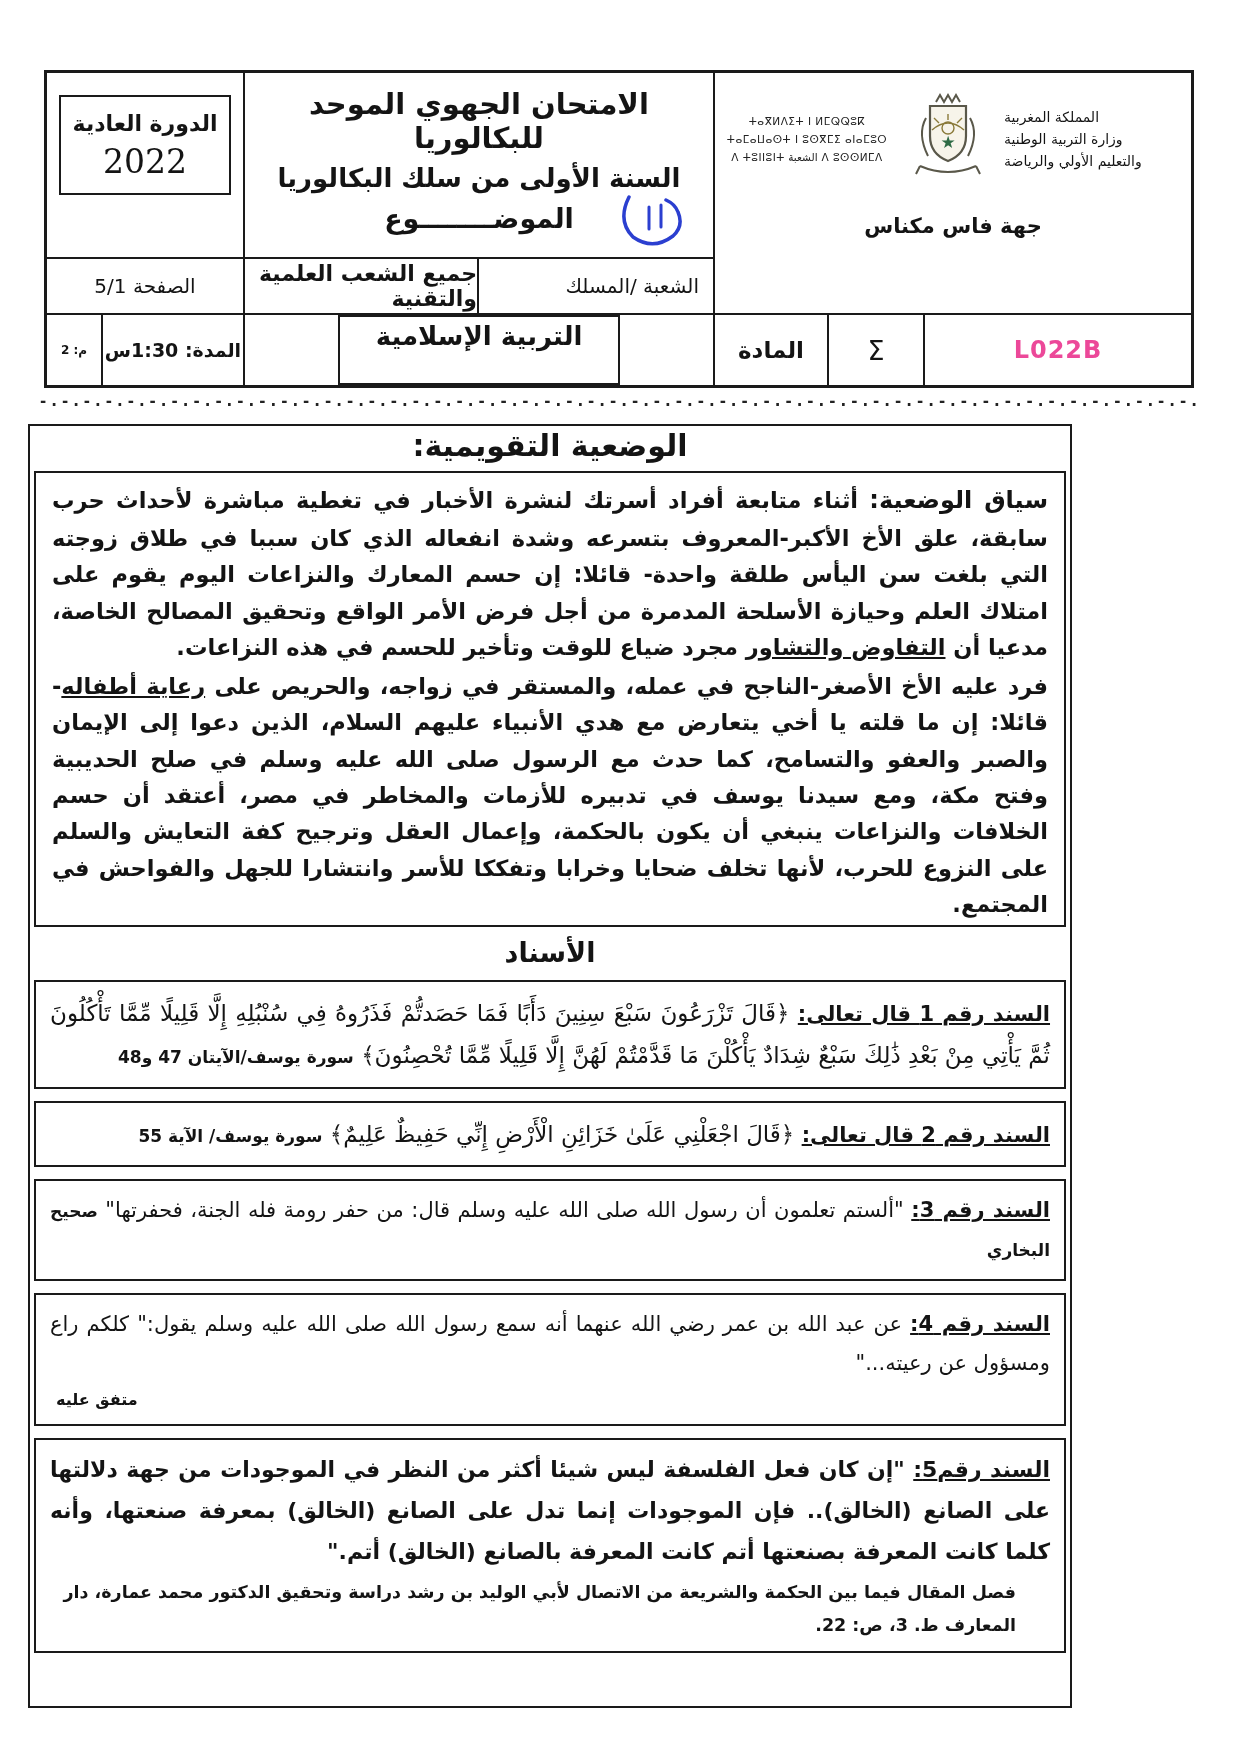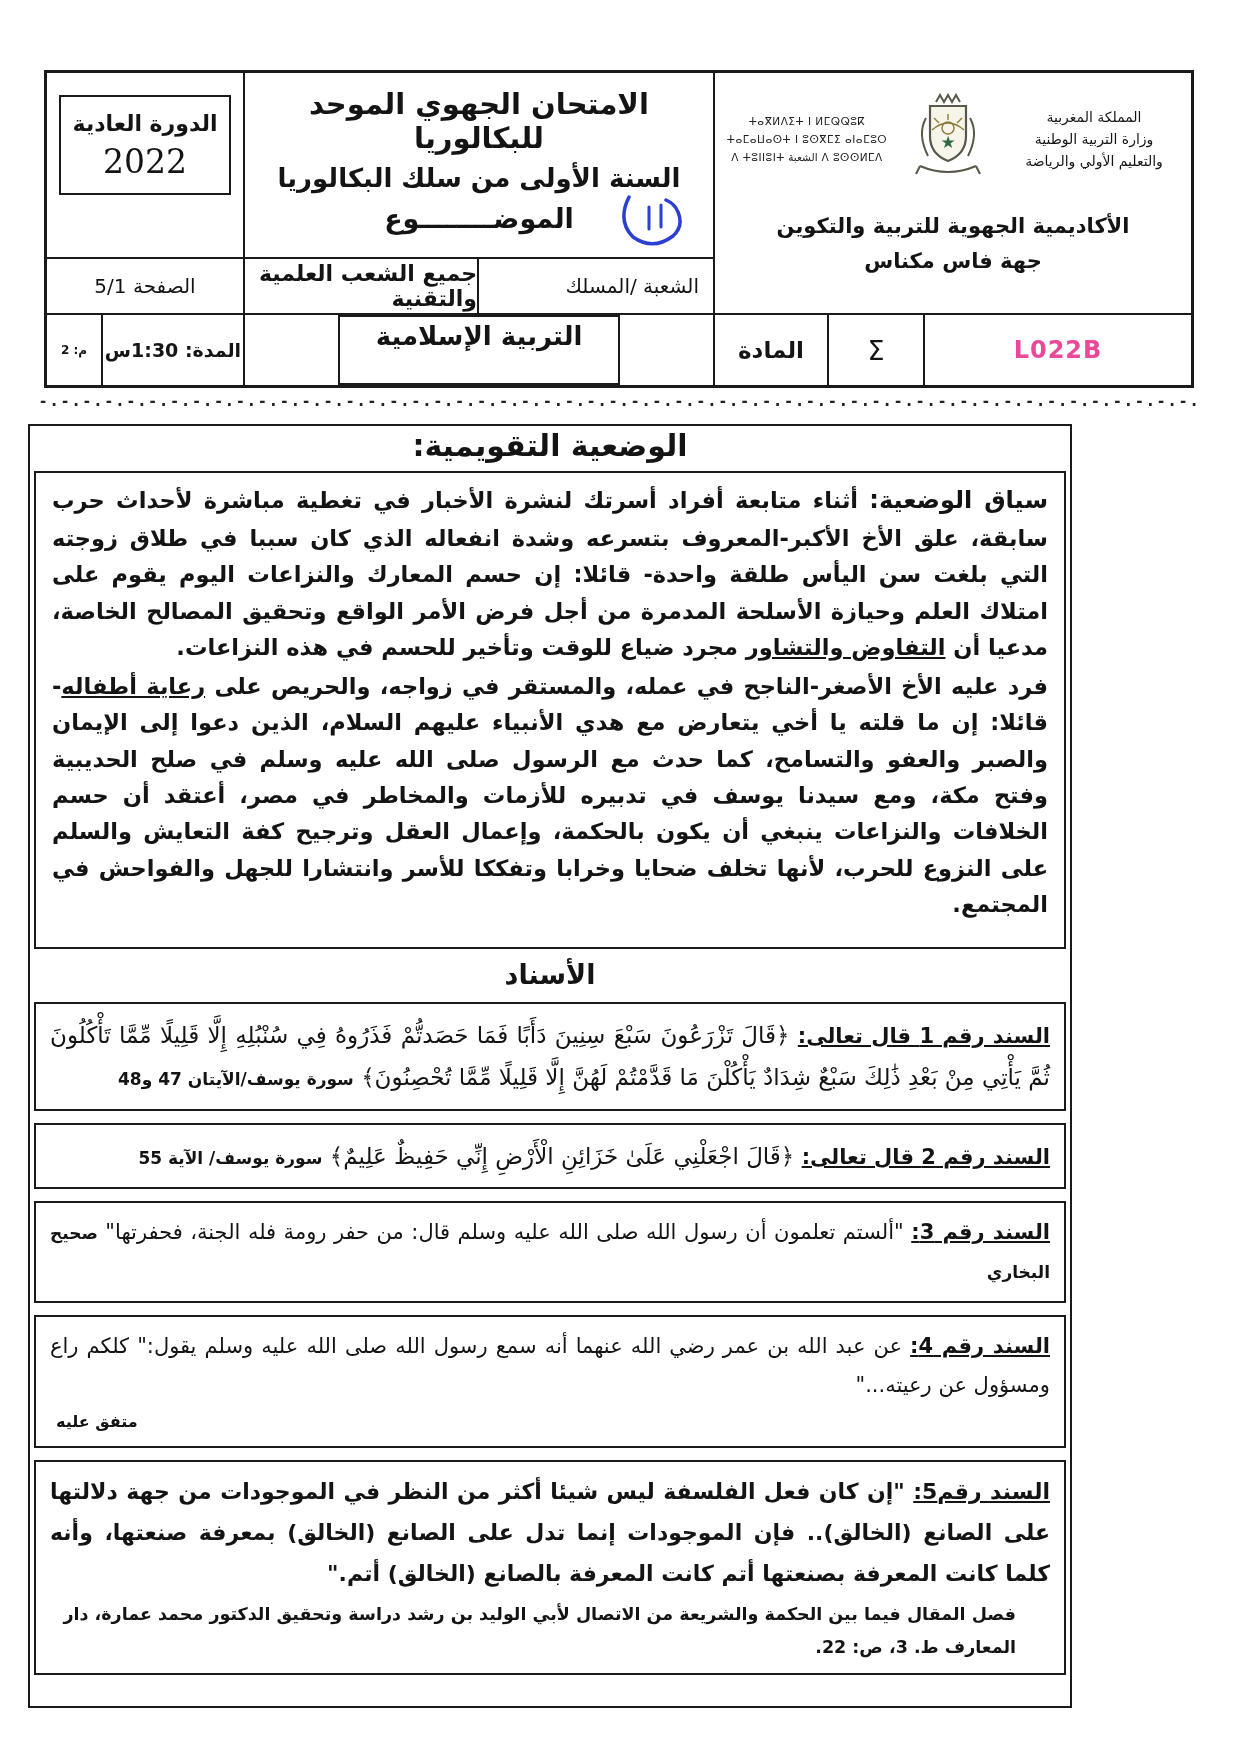--- a/index.html
+++ b/index.html
@@ -21,21 +21,21 @@
     border: 3px solid #1a1a1a;
     display: grid;
     grid-template-columns: 478px 1fr 196px; 
     grid-template-rows: 184px 56px 1fr;
     background: #fff;
   }
   .cell { overflow: visible; }
 
   .c-ministry { grid-column: 1; grid-row: 1 / 3; border-left: 2px solid #1a1a1a; padding-top: 8px; }
   .min-top { display: flex; align-items: center; justify-content: center; gap: 14px; height: 118px; }
-  .min-ar { width: 180px; text-align: center; font-size: 14px; line-height: 1.55; font-weight: 500; }
+  .min-ar { width: 180px; text-align: left; font-size: 14px; line-height: 1.55; font-weight: 500; }
   .min-tif { width: 170px; text-align: center; font-size: 10.5px; line-height: 1.7; letter-spacing: 0.5px; color: #222; }
   .logo { width: 84px; height: 100px; flex: 0 0 auto; }
   .min-academy { text-align: center; font-weight: bold; font-size: 21px; line-height: 1.65; margin-top: 10px; }
 
   .c-titles { grid-column: 2; grid-row: 1; border-left: 2px solid #1a1a1a; position: relative; text-align: center; padding-top: 14px; }
   .t1 { font-size: 29px; font-weight: bold; }
   .t2 { font-size: 26px; font-weight: bold; margin-top: 8px; }
   .t3 { font-size: 27px; font-weight: bold; margin-top: 10px; }
   .bluemark { position: absolute; left: 368px; top: 118px; z-index: 3; }
 
@@ -86,21 +86,21 @@
     position: absolute; top: 424px; left: 28px;
     width: 1044px; height: 1284px;
     border: 2.5px solid #1a1a1a;
     background: #fff;
   }
   .main-title { text-align: center; font-size: 30px; font-weight: bold; margin: 2px 0 8px; }
 
   .situation-box {
     border: 2.5px solid #1a1a1a;
     margin: 4px 4px 10px;
-    padding: 8px 16px 24px;
+    padding: 8px 16px 2px;
     font-size: 22.5px; font-weight: bold;
     line-height: 1.62; text-align: justify;
   }
   .sit-label { font-size: 24px; }
   .u { text-decoration: underline; }
   .sit-p + .sit-p { margin-top: 2px; }
 
   .asnad-title { text-align: center; font-size: 27px; font-weight: bold; margin: 8px 0 10px; }
 
   .sanad {
@@ -143,21 +143,20 @@
             <path d="M14 76 l-4 8 M70 76 l4 8" stroke="#5a584a" stroke-width="2"></path>
           </svg>
         </div>
         <div class="min-tif">
           <div>ⵜⴰⴳⵍⴷⵉⵜ ⵏ ⵍⵎⵕⵕⵓⴽ</div>
           <div>ⵜⴰⵎⴰⵡⴰⵙⵜ ⵏ ⵓⵙⴳⵎⵉ ⴰⵏⴰⵎⵓⵔ</div>
           <div>ⴷ ⵓⵙⵙⵍⵎⴷ الشعبة ⴷ ⵜⵓⵏⵏⵓⵏⵜ</div>
         </div>
       </div>
       <div class="min-academy">
-        <div>الأكاديمية الجهوية للتربية والتكوين</div>
         <div>جهة فاس مكناس</div>
       </div>
     </div>
 
     <div class="cell c-titles">
       <div class="t1">الامتحان الجهوي الموحد للبكالوريا</div>
       <div class="t2">السنة الأولى من سلك البكالوريا</div>
       <div class="t3">الموضــــــــوع</div>
       <svg class="bluemark" width="78" height="62" viewBox="0 0 78 62" xmlns="http://www.w3.org/2000/svg">
         <path d="M16 6 q-12 24 4 40 q20 14 40 -1 q11 -10 5 -24 q-3 -8 -12 -12" fill="none" stroke="#2b3fd0" stroke-width="3.5" stroke-linecap="round"></path>

